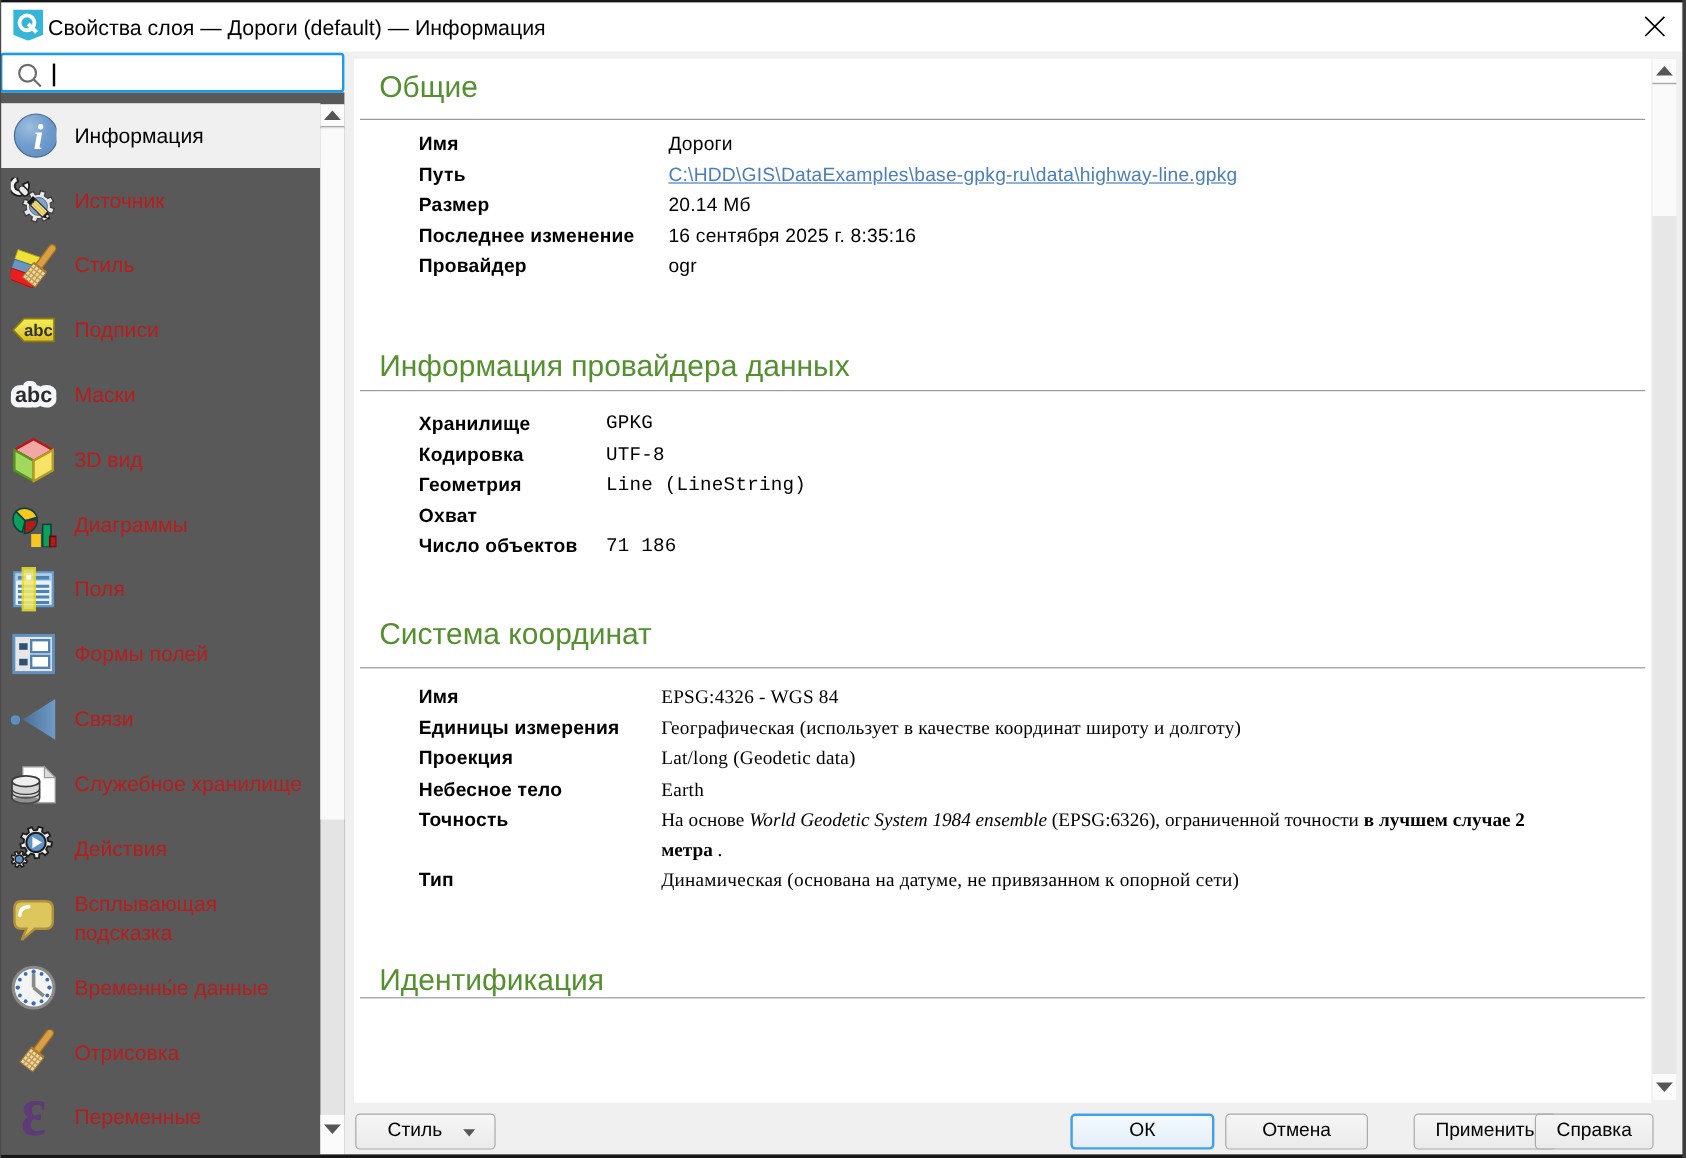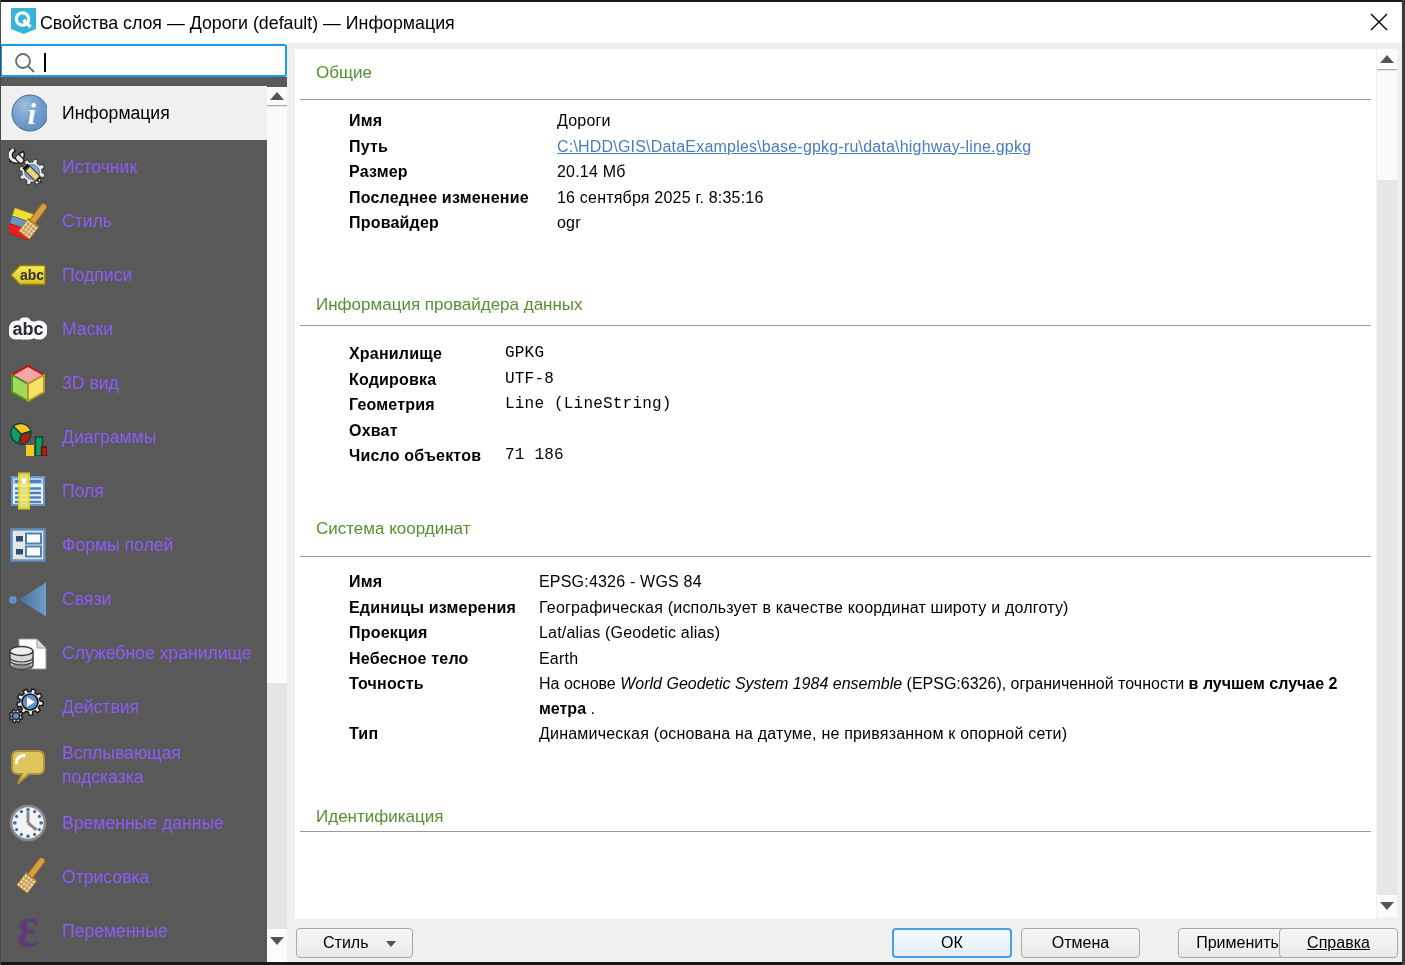--- a/index.html
+++ b/index.html
@@ -12,54 +12,54 @@
 #qicon { position:absolute; left:11px; top:8px; }
 #title { position:absolute; left:40px; top:13px; font-size:17.8px; color:#000; }
 #closex { position:absolute; left:1366px; top:9px; width:26px; height:26px; }
 
 #sidebar { position:absolute; left:0; top:43px; width:287px; height:919px; }
 #sidedark { position:absolute; left:0; top:34px; width:287px; height:885px; background:#595959; }
 #search { position:absolute; left:0px; top:1px; width:287px; height:33px; background:#fff;
   border:2px solid #1a9ceb; border-radius:3px; }
 #cursor { position:absolute; left:42px; top:7px; width:2px; height:19px; background:#000; }
 #items { position:absolute; left:0; top:43px; width:267px; }
-.item { position:relative; width:267px; height:54px; color:#8b5cf6; font-size:17.6px; }
+.item { position:relative; width:267px; height:54px; color:#b91c1c; font-size:17.6px; }
 .item.sel { background:#f0f0f0; color:#000; }
 .item .txt { position:absolute; left:62px; top:50%; transform:translateY(-50%); line-height:24px; }
 .item svg { position:absolute; left:9px; top:50%; transform:translateY(-50%); }
 .item.two { height:62px; }
 
 #sscroll { position:absolute; left:267px; top:44px; width:20px; height:876px; background:#e4e4e4; }
 .sbtn { position:absolute; left:0; width:20px; background:#fbfbfb; }
 .sthumb { position:absolute; left:0; width:20px; background:#fafafa; }
 
 #content { position:absolute; left:295px; top:49px; width:1081px; height:870px; background:#ffffff; overflow:hidden; }
-h2 { position:absolute; left:21px; font-size:17px; line-height:28px; font-weight:normal; color:#559030; }
+h2 { position:absolute; left:21px; font-size:25px; line-height:28px; font-weight:normal; color:#559030; }
 .hr { position:absolute; left:5px; width:1071px; height:1px; background:#9a9a9a; }
 .tbl { position:absolute; left:0; width:1081px; font-size:16px; line-height:25.5px; color:#000; letter-spacing:0.2px; }
 .row { position:relative; }
 .lbl { position:absolute; left:54px; font-weight:bold; white-space:nowrap; }
 .val { position:absolute; white-space:nowrap; }
 .t1 .val { left:262px; }
 .t2 .val { left:210px;font-family:Liberation Mono, monospace; }
-.t3 .val { left:244px; }
+.t3 .val { left:256px;font-family:Liberation Serif, serif; }
 .row2 { height:50px; }
 .row1 { height:25.5px; }
 a.lnk { color:#4a7ebc; text-decoration:underline; }
 
 #cscroll { position:absolute; left:1377px; top:49px; width:20px; height:868px; background:#e7e7e7; }
 
 .btn { position:absolute; top:928px; height:30px; background:linear-gradient(#f6f6f6,#eaeaea);
   border:1px solid #a9a9a9; border-radius:4px; font-size:15px; color:#000;
   display:flex; align-items:center; justify-content:center; }
 .btn { font-size:16px; }
 #btn-ok { left:892px; width:120px; border:2px solid #41a0e8; background:linear-gradient(#f4f9fe,#e4eef8); }
 #btn-cancel { left:1021px; width:119px; }
 #btn-apply { left:1178px; width:119px; }
-#btn-help { left:1279px; width:119px;text-decoration:underline; }
+#btn-help { left:1279px; width:99px; }
 #btn-style { left:296px; width:117px; justify-content:flex-start; padding-left:26px; }
 #btn-style .arr { position:absolute; right:16px; top:12px; width:0; height:0;
   border-left:5px solid transparent; border-right:5px solid transparent; border-top:6px solid #555; }
 .tri-up { width:0;height:0;border-left:7px solid transparent;border-right:7px solid transparent;border-bottom:8px solid #555; position:absolute; }
 .tri-dn { width:0;height:0;border-left:7px solid transparent;border-right:7px solid transparent;border-top:8px solid #555; position:absolute; }
 </style>
 </head>
 <body>
 <div id="win">
   <div class="bord" style="left:0;top:0;width:1405px;height:2px;"></div>
@@ -346,21 +346,21 @@
       <div class="row row1">
           <span class="lbl">Имя</span>
           <span class="val">EPSG:4326 - WGS 84</span>
         </div>
       <div class="row row1">
           <span class="lbl">Единицы измерения</span>
           <span class="val">Географическая (использует в качестве координат широту и долготу)</span>
         </div>
       <div class="row row1">
           <span class="lbl">Проекция</span>
-          <span class="val">Lat/alias (Geodetic alias)</span>
+          <span class="val">Lat/long (Geodetic data)</span>
         </div>
       <div class="row row1">
           <span class="lbl">Небесное тело</span>
           <span class="val">Earth</span>
         </div>
       <div class="row row2">
           <span class="lbl">Точность</span>
           <span class="val" style="letter-spacing:0;">На основе <i>World Geodetic System 1984 ensemble</i> (EPSG:6326), ограниченной точности <b>в лучшем случае 2</b><br><b>метра</b> .</span>
         </div>
       <div class="row row1">

